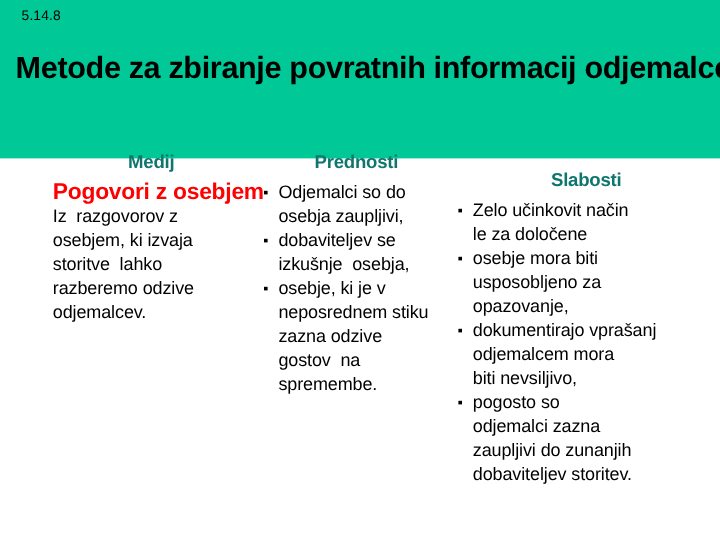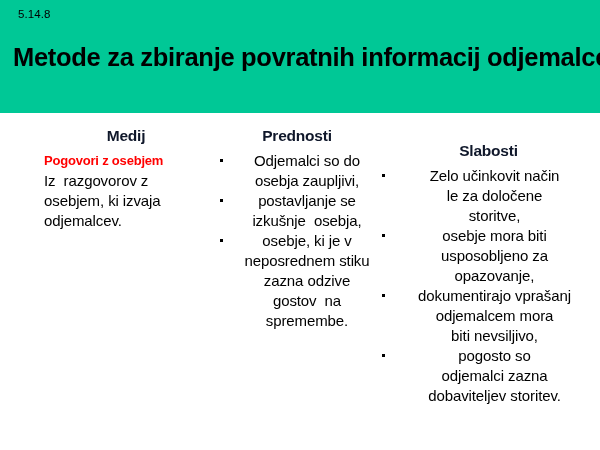--- a/index.html
+++ b/index.html
@@ -21,21 +21,21 @@
     height: 450px;
     background: #ffffff;
   }
 
   
   #header-band {
     position: absolute;
     left: 0;
     top: 0;
     width: 600px;
-    height: 113px;
+    height: 132px;
     background: #00c896;
   }
 
   #slide-number {
     position: absolute;
     left: 18px;
     top: 7px;
     font-size: 11.5px;
     color: #000000;
     letter-spacing: 0.1px;
@@ -69,59 +69,58 @@
     top: 0;
   }
 
   #col-medij   { left: 44px;  width: 180px; }
   #col-pred    { left: 218px; width: 164px; }
   #col-slab    { left: 380px; width: 215px; }
 
   .col-header {
     font-size: 15.5px;
     font-weight: bold;
-    color: #0f172a;
+    color: #0f766e;
     text-align: center;
     margin-top: 13px;
     line-height: 19px;
     letter-spacing: -0.2px;
   }
 
   #col-medij .col-header { padding-right: 16px; }
   #col-pred  .col-header { padding-right: 6px; }
   #col-slab  .col-header { padding-left: 14px; padding-right: 12px; margin-top: 28px; }
 
   .col-body {
     margin-top: 6px;
   }
 
   
   .lead-red {
-    font-size: 13px;
+    font-size: 19px;
     font-weight: bold;
     color: #ff0000;
     line-height: 20px;
     letter-spacing: -0.2px;
     white-space: nowrap;
   }
 
   .para {
     font-size: 15px;
     color: #000000;
     line-height: 20px;
     letter-spacing: -0.1px;
   }
   .para .ln { display: block; white-space: pre; }
 
   
   ul.bullets {
     list-style: none;
     margin: 0;
     padding: 0;
-    text-align: center;
   }
   ul.bullets > li {
     position: relative;
     padding-left: 14px;
     font-size: 15px;
     color: #000000;
     line-height: 20px;
     letter-spacing: -0.1px;
     margin: 0;
   }
@@ -150,37 +149,39 @@
 
   <div id="columns">
 
     <div class="column" id="col-medij">
       <div class="col-header">Medij</div>
       <div class="col-body">
         <div class="lead-red">Pogovori z osebjem</div>
         <div class="para">
           <span class="ln">Iz  razgovorov z</span>
           <span class="ln">osebjem, ki izvaja</span>
+          <span class="ln">storitve  lahko</span>
+          <span class="ln">razberemo odzive</span>
           <span class="ln">odjemalcev.</span>
         </div>
       </div>
     </div>
 
     <div class="column" id="col-pred">
       <div class="col-header">Prednosti</div>
       <div class="col-body">
         <ul class="bullets">
           <li>
             <span class="bullet-mark"></span>
             <span class="ln">Odjemalci so do</span>
             <span class="ln">osebja zaupljivi,</span>
           </li>
           <li>
             <span class="bullet-mark"></span>
-            <span class="ln">postavljanje se</span>
+            <span class="ln">dobaviteljev se</span>
             <span class="ln">izkušnje  osebja,</span>
           </li>
           <li>
             <span class="bullet-mark"></span>
             <span class="ln">osebje, ki je v</span>
             <span class="ln">neposrednem stiku</span>
             <span class="ln">zazna odzive</span>
             <span class="ln">gostov  na</span>
             <span class="ln">spremembe.</span>
           </li>
@@ -189,38 +190,38 @@
     </div>
 
     <div class="column" id="col-slab">
       <div class="col-header">Slabosti</div>
       <div class="col-body">
         <ul class="bullets">
           <li>
             <span class="bullet-mark"></span>
             <span class="ln">Zelo učinkovit način</span>
             <span class="ln">le za določene</span>
-            <span class="ln">storitve,</span>
           </li>
           <li>
             <span class="bullet-mark"></span>
             <span class="ln">osebje mora biti</span>
             <span class="ln">usposobljeno za</span>
             <span class="ln">opazovanje,</span>
           </li>
           <li>
             <span class="bullet-mark"></span>
             <span class="ln">dokumentirajo vprašanj</span>
             <span class="ln">odjemalcem mora</span>
             <span class="ln">biti nevsiljivo,</span>
           </li>
           <li>
             <span class="bullet-mark"></span>
             <span class="ln">pogosto so</span>
             <span class="ln">odjemalci zazna</span>
+            <span class="ln">zaupljivi do zunanjih</span>
             <span class="ln">dobaviteljev storitev.</span>
           </li>
         </ul>
       </div>
     </div>
 
   </div>
 </div>
 
 </body></html>

